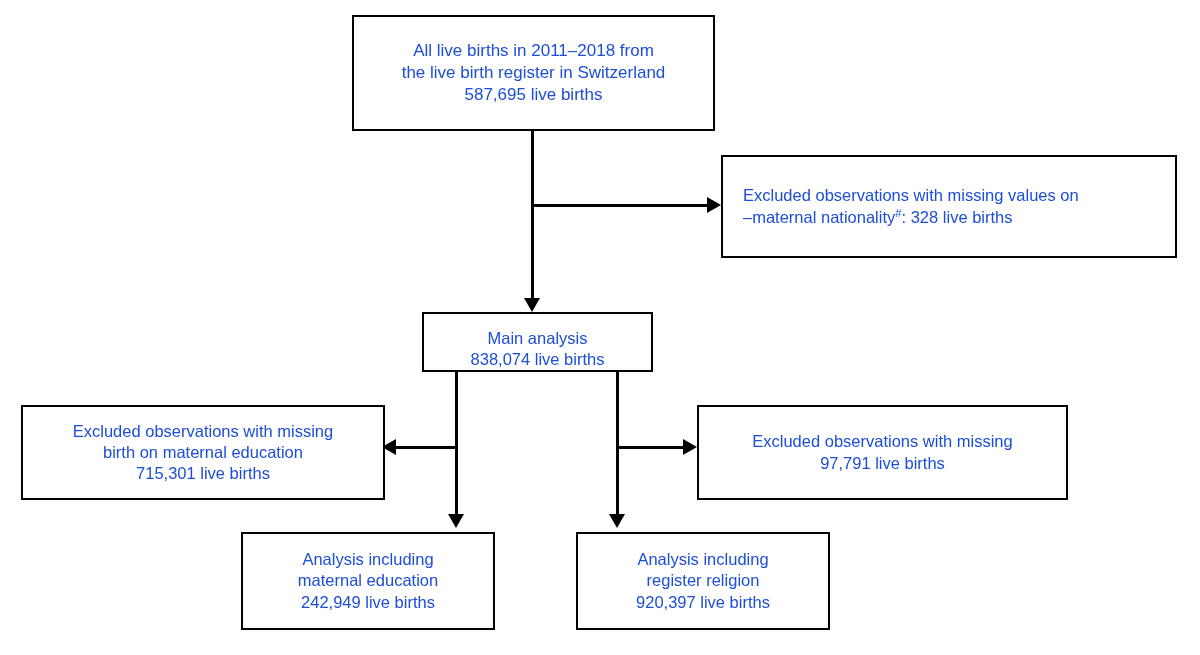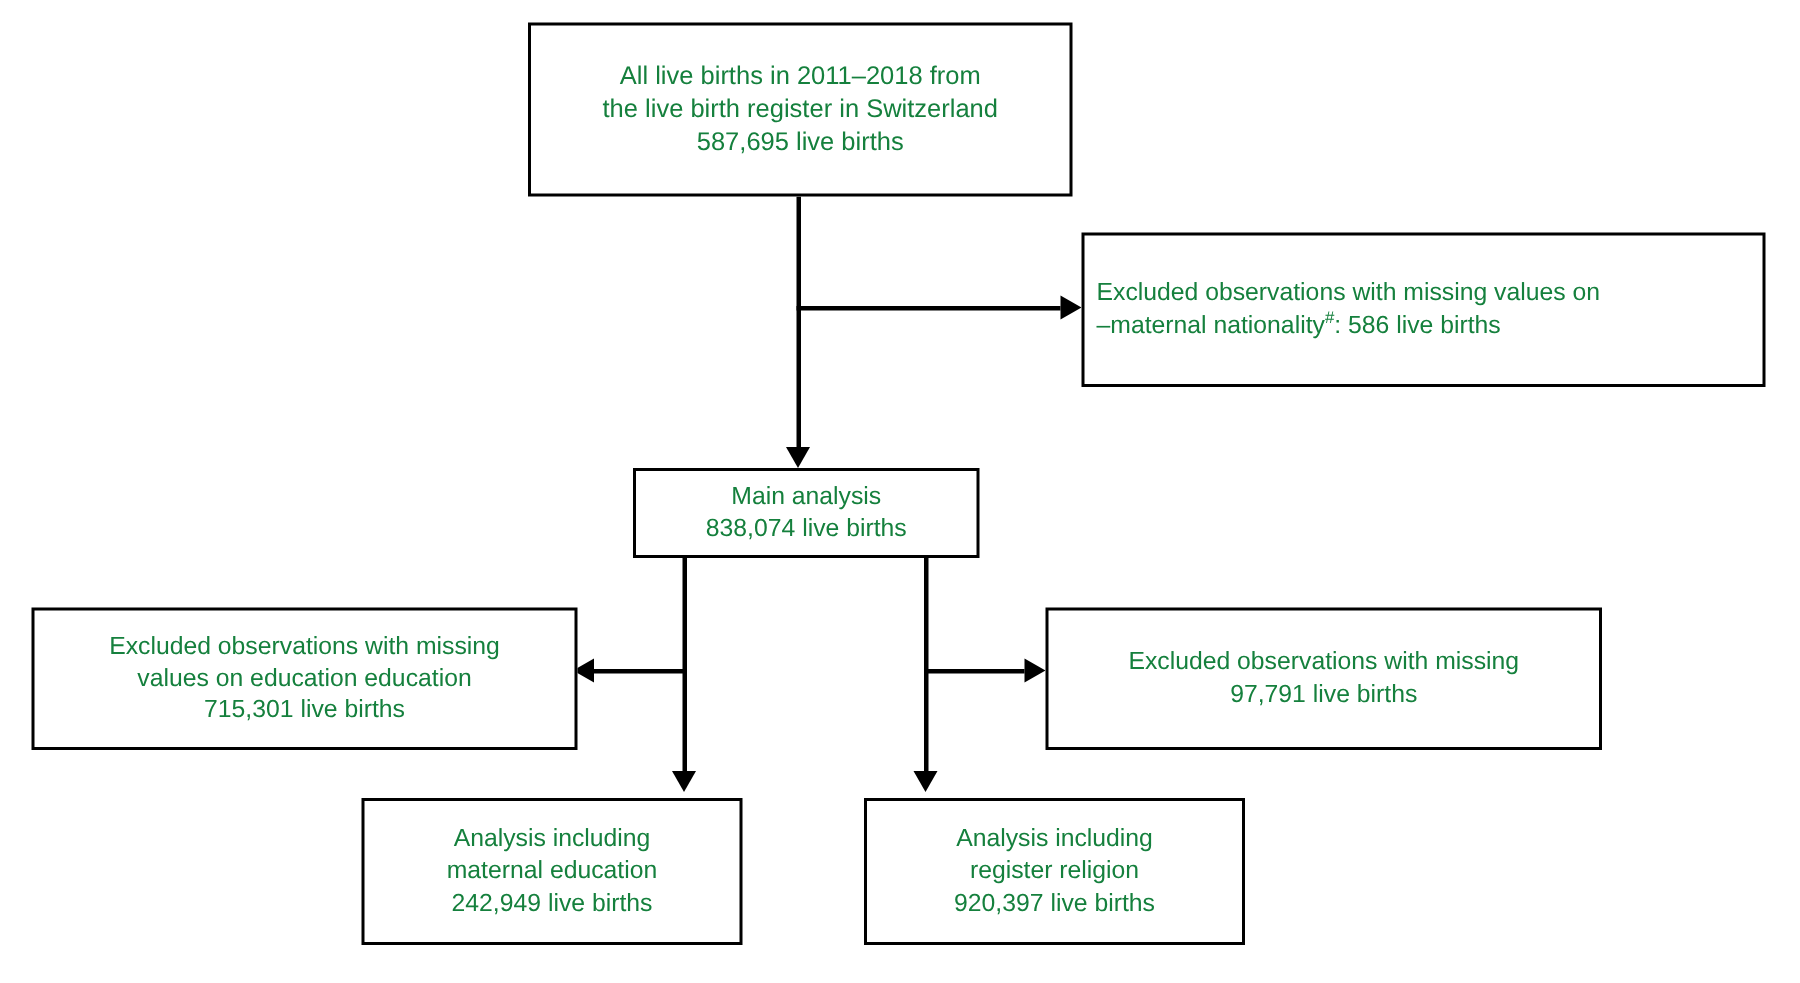--- a/index.html
+++ b/index.html
@@ -7,21 +7,21 @@
     margin: 0;
     padding: 0;
     background: #ffffff;
   }
   #canvas {
     position: relative;
     width: 1200px;
     height: 655px;
     background: #ffffff;
     font-family: "Liberation Sans", sans-serif;
-    color: #15803d;
+    color: #1d4ed8;
     overflow: hidden;
   }
   .node {
     position: absolute;
     box-sizing: border-box;
     border: 2px solid #000000;
     background: #ffffff;
     display: flex;
     flex-direction: column;
     align-items: center;
@@ -30,30 +30,30 @@
     z-index: 3;
   }
   .node .line {
     display: block;
     white-space: nowrap;
     line-height: 1.28;
   }
   .node.left-align {
     align-items: flex-start;
     text-align: left;
-    padding-left: 8px;
+    padding-left: 20px;
   }
   .node.left-align .line {
     text-align: left;
   }
 
   
   #node-source      { left: 352px; top: 15px;  width: 363px; height: 116px; font-size: 17px; }
   #node-excluded-sep{ left: 721px; top: 155px; width: 456px; height: 103px; font-size: 16.5px; }
-  #node-main        { left: 422px; top: 312px; width: 231px; height: 60px;  font-size: 16.5px; }
+  #node-main        { left: 422px; top: 312px; width: 231px; height: 60px;  font-size: 16.5px; justify-content: flex-end; }
   #node-excl-edu    { left: 21px;  top: 405px; width: 364px; height: 95px;  font-size: 16.5px; }
   #node-excl-rel    { left: 697px; top: 405px; width: 371px; height: 95px;  font-size: 16.5px; }
   #node-analysis-edu{ left: 241px; top: 532px; width: 254px; height: 98px;  font-size: 16.5px; }
   #node-analysis-rel{ left: 576px; top: 532px; width: 254px; height: 98px;  font-size: 16.5px; }
 
   .sup {
     font-size: 0.68em;
     vertical-align: super;
     line-height: 0;
   }
@@ -129,31 +129,31 @@
   <div class="arrow arrow-right" id="a-main-right-to-rel"></div>
 
   <div class="node" id="node-source">
     <span class="line">All live births in 2011–2018 from</span>
     <span class="line">the live birth register in Switzerland</span>
     <span class="line">587,695 live births</span>
   </div>
 
   <div class="node left-align" id="node-excluded-sep">
     <span class="line">Excluded observations with missing values on</span>
-    <span class="line"><span>–maternal nationality</span><span class="sup">#</span><span>: 586 live births</span></span>
+    <span class="line"><span>–maternal nationality</span><span class="sup">#</span><span>: 328 live births</span></span>
   </div>
 
   <div class="node" id="node-main">
     <span class="line">Main analysis</span>
     <span class="line">838,074 live births</span>
   </div>
 
   <div class="node" id="node-excl-edu">
     <span class="line">Excluded observations with missing</span>
-    <span class="line">values on education education</span>
+    <span class="line">birth on maternal education</span>
     <span class="line">715,301 live births</span>
   </div>
 
   <div class="node" id="node-excl-rel">
     <span class="line">Excluded observations with missing</span>
     <span class="line">97,791 live births</span>
   </div>
 
   <div class="node" id="node-analysis-edu">
     <span class="line">Analysis including</span>

